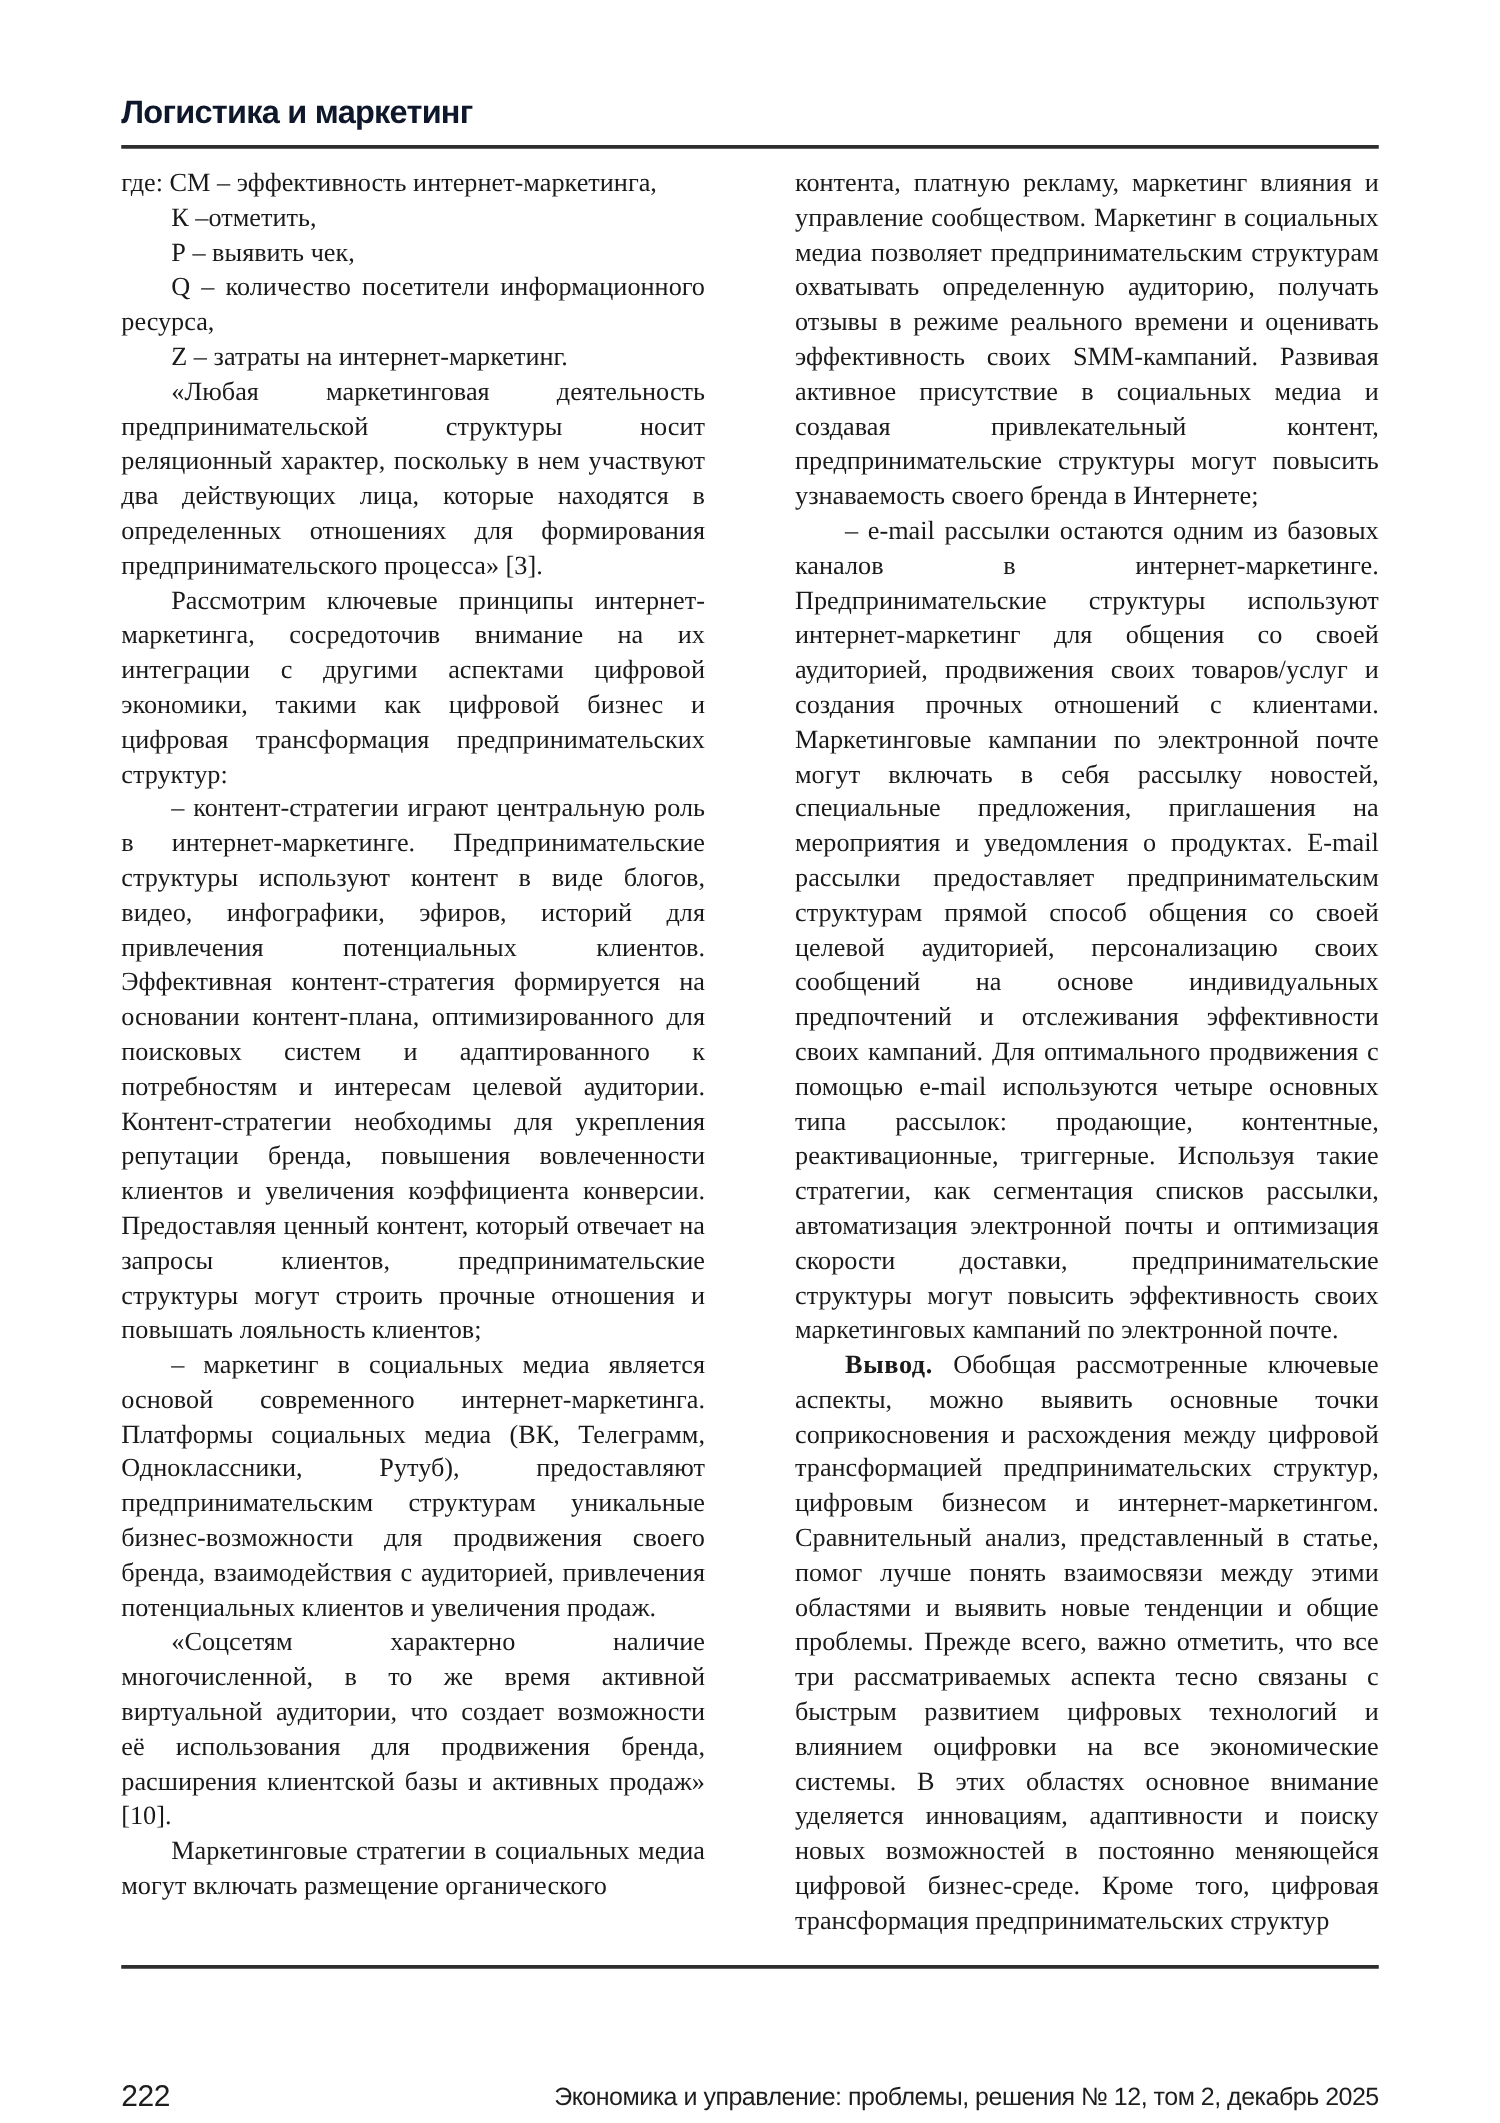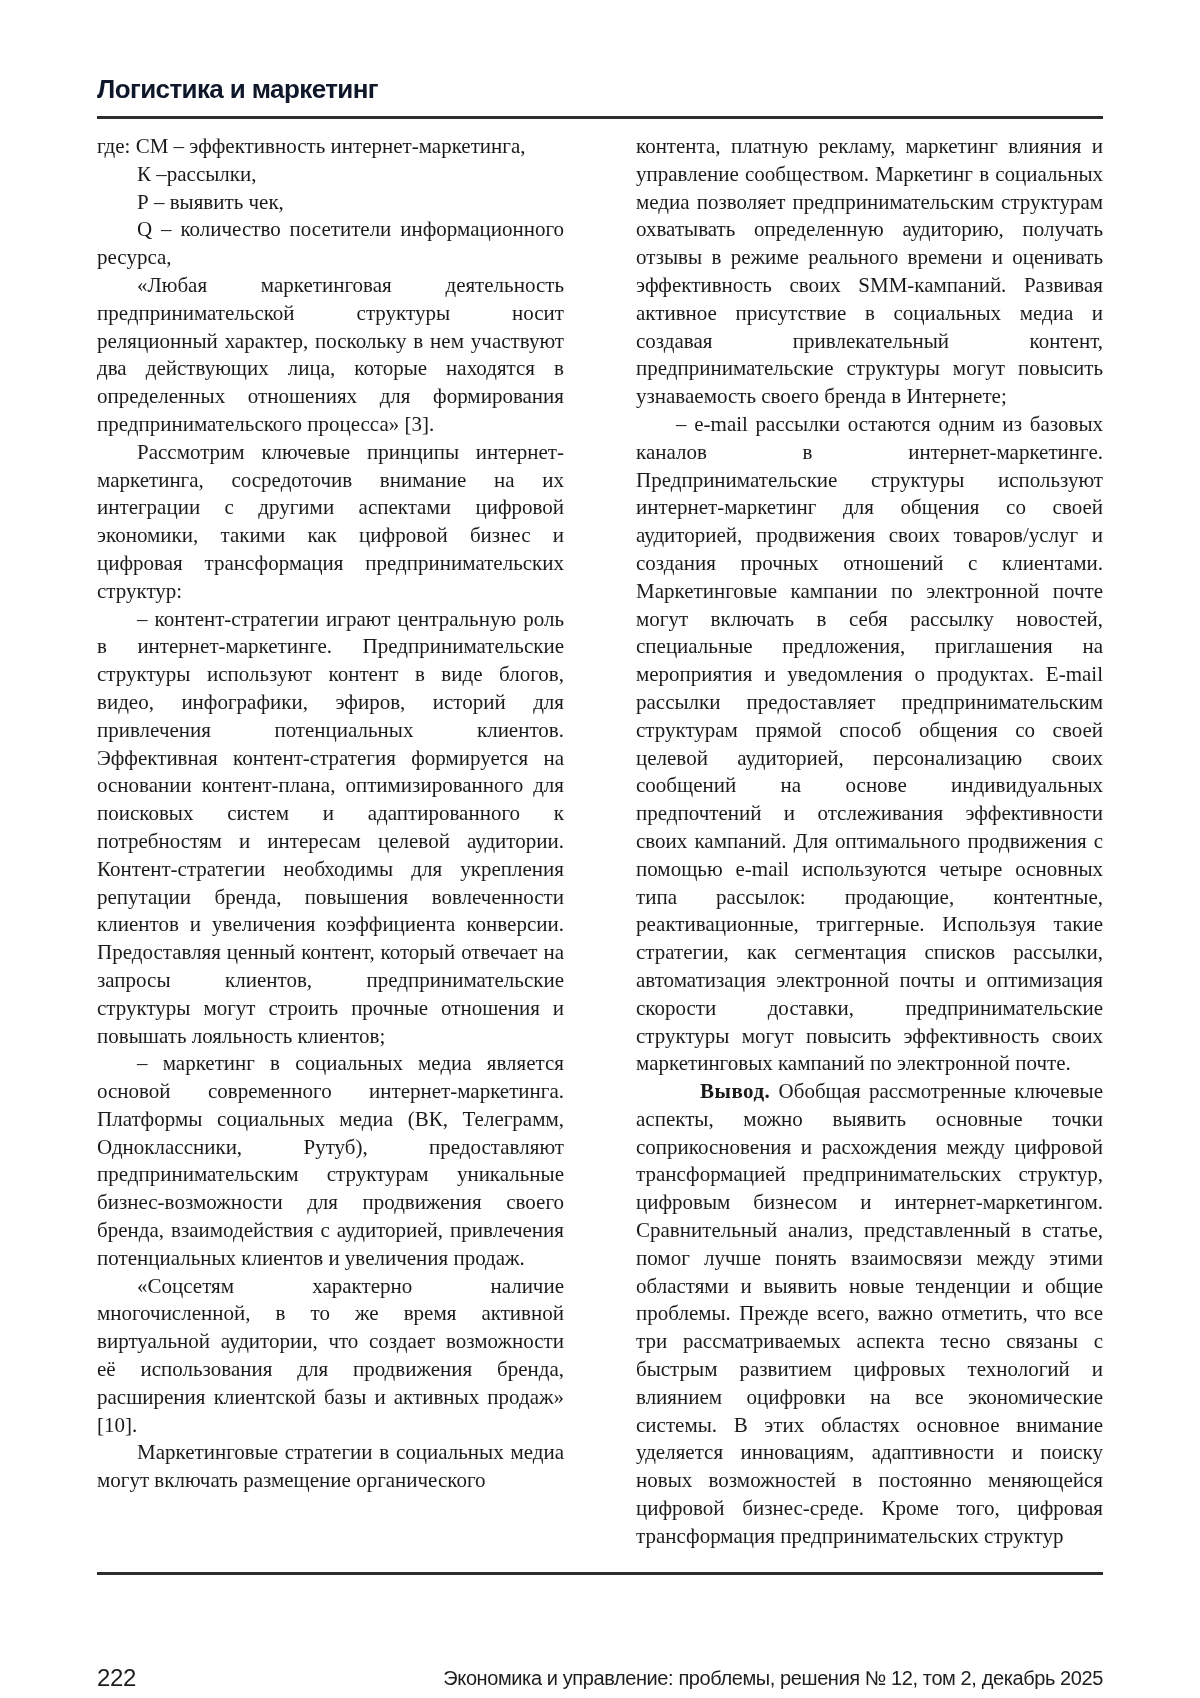--- a/index.html
+++ b/index.html
@@ -59,21 +59,20 @@
   .col p {
     margin: 0;
     padding: 0;
     text-indent: 40px;
   }
   .col p.noindent {
     text-indent: 0;
   }
   .col p b {
     letter-spacing: 0.5px;
-    margin-left: 24px;
   }
   .footer-row {
     position: absolute;
     top: 1664px;
     left: 97px;
     width: 1006px;
     display: flex;
     justify-content: space-between;
     align-items: center;
     font-family: "Liberation Sans", sans-serif;
@@ -93,23 +92,24 @@
 
 <div class="page">
 
   <div class="running-head">Логистика и маркетинг</div>
 
   <div class="rule rule-top"></div>
 
   <div class="columns">
     <div class="col">
         <p class="noindent">где: СМ – эффективность интернет-маркетинга,</p>
-        <p>К –рассылки,</p>
+        <p>К –отметить,</p>
         <p>Р – выявить чек,</p>
         <p>Q – количество посетители информационного ресурса,</p>
+        <p>Z – затраты на интернет-маркетинг.</p>
         <p>«Любая маркетинговая деятельность предпринимательской структуры носит реляционный характер, поскольку в нем участвуют два действующих лица, которые находятся в определенных отношениях для формирования предпринимательского процесса» [3].</p>
         <p>Рассмотрим ключевые принципы интернет-маркетинга, сосредоточив внимание на их интеграции с другими аспектами цифровой экономики, такими как цифровой бизнес и цифровая трансформация предпринимательских структур:</p>
         <p>– контент-стратегии играют центральную роль в интернет-маркетинге. Предпринимательские структуры используют контент в виде блогов, видео, инфографики, эфиров, историй для привлечения потенциальных клиентов. Эффективная контент-стратегия формируется на основании контент-плана, оптимизированного для поисковых систем и адаптированного к потребностям и интересам целевой аудитории. Контент-стратегии необходимы для укрепления репутации бренда, повышения вовлеченности клиентов и увеличения коэффициента конверсии. Предоставляя ценный контент, который отвечает на запросы клиентов, предпринимательские структуры могут строить прочные отношения и повышать лояльность клиентов;</p>
         <p>– маркетинг в социальных медиа является основой современного интернет-маркетинга. Платформы социальных медиа (ВК, Телеграмм, Одноклассники, Рутуб), предоставляют предпринимательским структурам уникальные бизнес-возможности для продвижения своего бренда, взаимодействия с аудиторией, привлечения потенциальных клиентов и увеличения продаж.</p>
         <p>«Соцсетям характерно наличие многочисленной, в то же время активной виртуальной аудитории, что создает возможности её использования для продвижения бренда, расширения клиентской базы и активных продаж» [10].</p>
         <p>Маркетинговые стратегии в социальных медиа могут включать размещение органического</p>
       </div>
     <div class="col">
         <p class="noindent">контента, платную рекламу, маркетинг влияния и управление сообществом. Маркетинг в социальных медиа позволяет предпринимательским структурам охватывать определенную аудиторию, получать отзывы в режиме реального времени и оценивать эффективность своих SMM-кампаний. Развивая активное присутствие в социальных медиа и создавая привлекательный контент, предпринимательские структуры могут повысить узнаваемость своего бренда в Интернете;</p>
         <p>– e-mail рассылки остаются одним из базовых каналов в интернет-маркетинге. Предпринимательские структуры используют интернет-маркетинг для общения со своей аудиторией, продвижения своих товаров/услуг и создания прочных отношений с клиентами. Маркетинговые кампании по электронной почте могут включать в себя рассылку новостей, специальные предложения, приглашения на мероприятия и уведомления о продуктах. E-mail рассылки предоставляет предпринимательским структурам прямой способ общения со своей целевой аудиторией, персонализацию своих сообщений на основе индивидуальных предпочтений и отслеживания эффективности своих кампаний. Для оптимального продвижения с помощью e-mail используются четыре основных типа рассылок: продающие, контентные, реактивационные, триггерные. Используя такие стратегии, как сегментация списков рассылки, автоматизация электронной почты и оптимизация скорости доставки, предпринимательские структуры могут повысить эффективность своих маркетинговых кампаний по электронной почте.</p>

